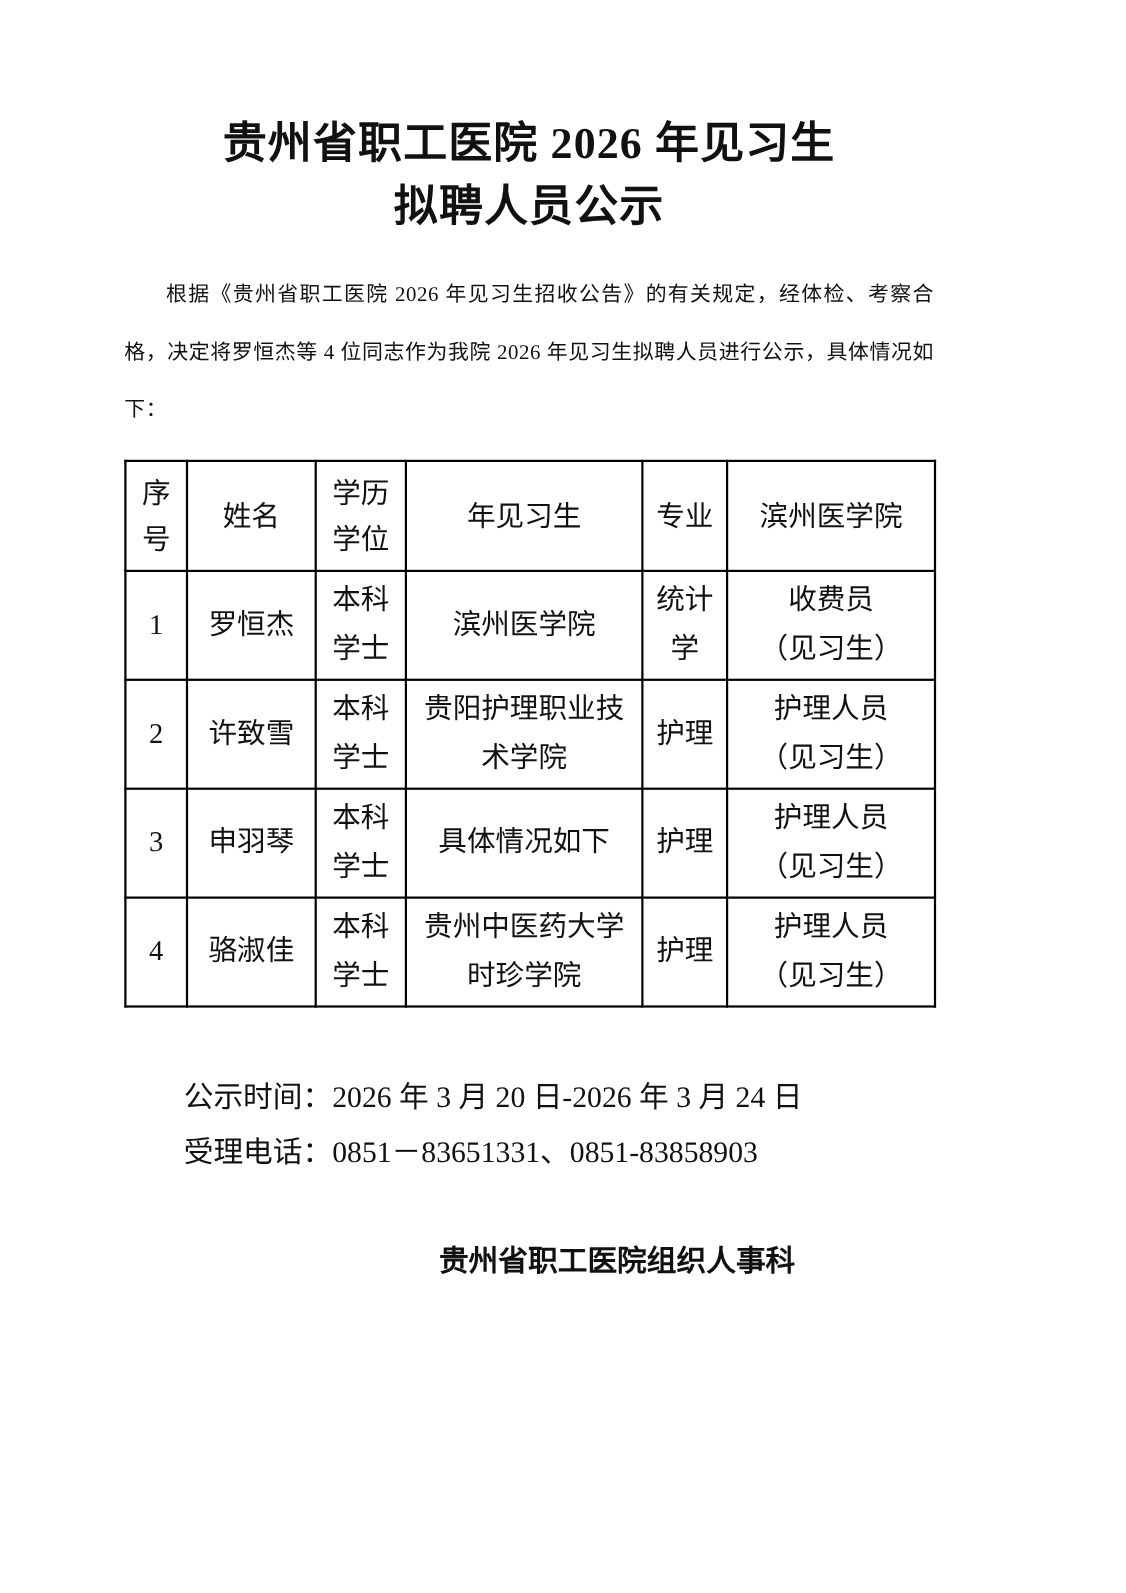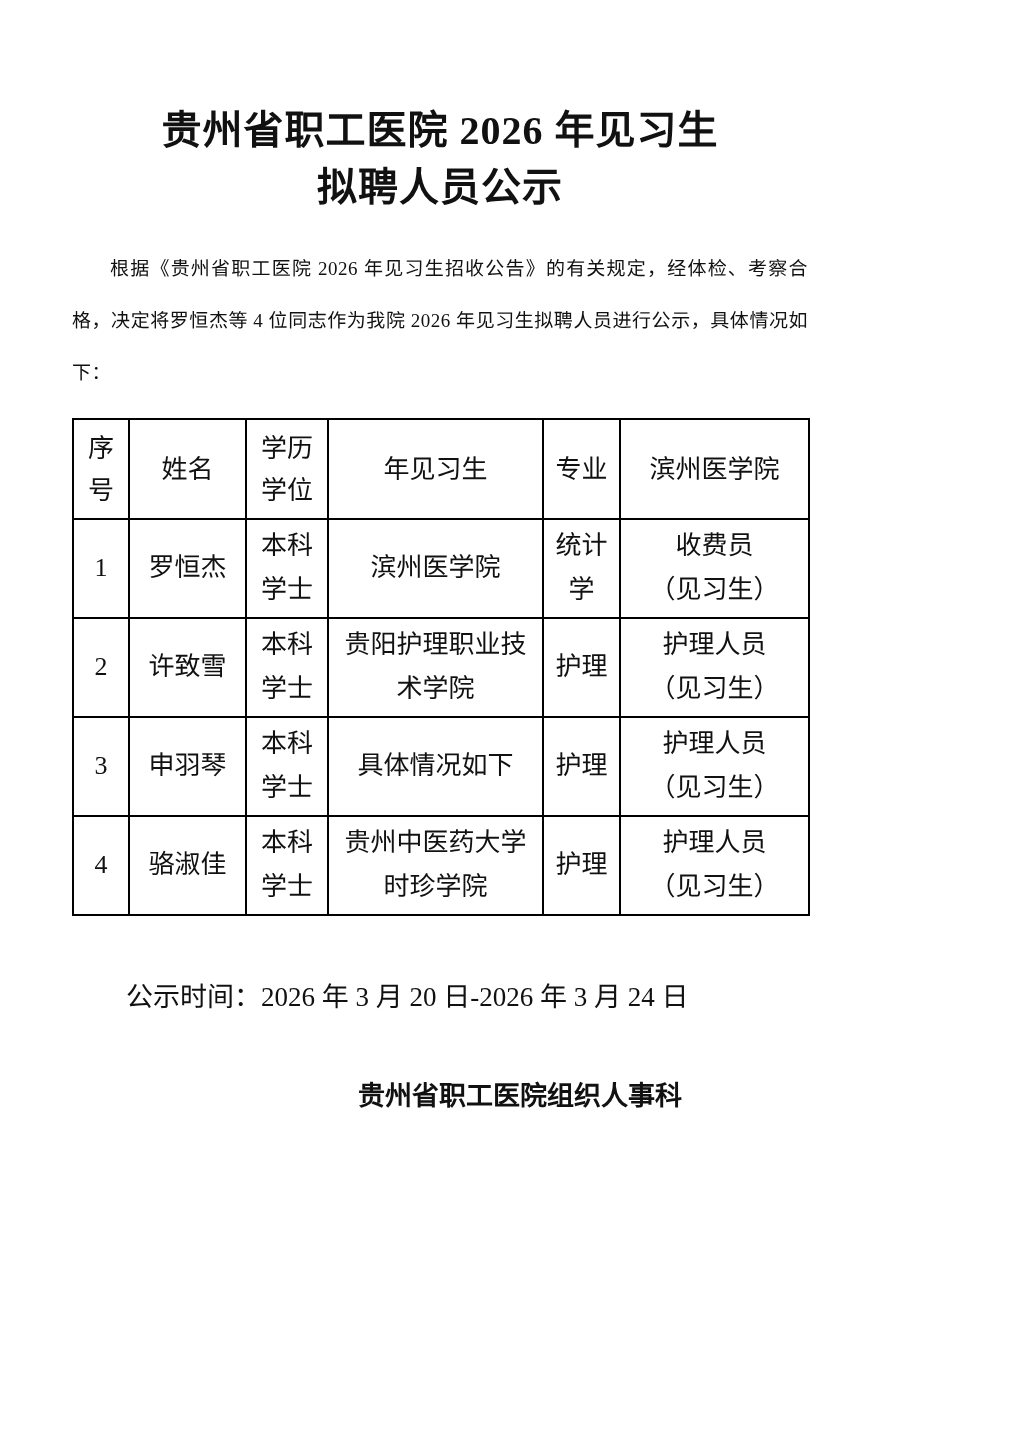--- a/index.html
+++ b/index.html
@@ -11,21 +11,21 @@
     position: relative;
     width: 1024px;
     height: 1448px;
     background: #ffffff;
     color: #111111;
     font-family: "Liberation Serif", "DejaVu Serif", serif;
     overflow: hidden;
   }
   .content {
     width: 736px;
-    margin-left: 72px;
+    margin-left: 113px;
   }
   .doc-title {
     margin-top: 102px;
     text-align: center;
     font-size: 40px;
     line-height: 57px;
     font-weight: bold;
     letter-spacing: 1px;
     white-space: pre-line;
   }
@@ -155,20 +155,21 @@
 时珍学院</td>
           <td>护理</td>
           <td>护理人员
 （见习生）</td>
         </tr>
       </tbody>
     </table>
 
     <div class="footer-block">
       <div class="footer-line">公示时间：2026 年 3 月 20 日-2026 年 3 月 24 日</div>
+      <div class="footer-line">受理电话：0851－83651331、0851-83858903</div>
     </div>
 
     <div class="signature-block">
       <div>贵州省职工医院组织人事科</div>
     </div>
 
   </div>
 </div>
 
 </body></html>

